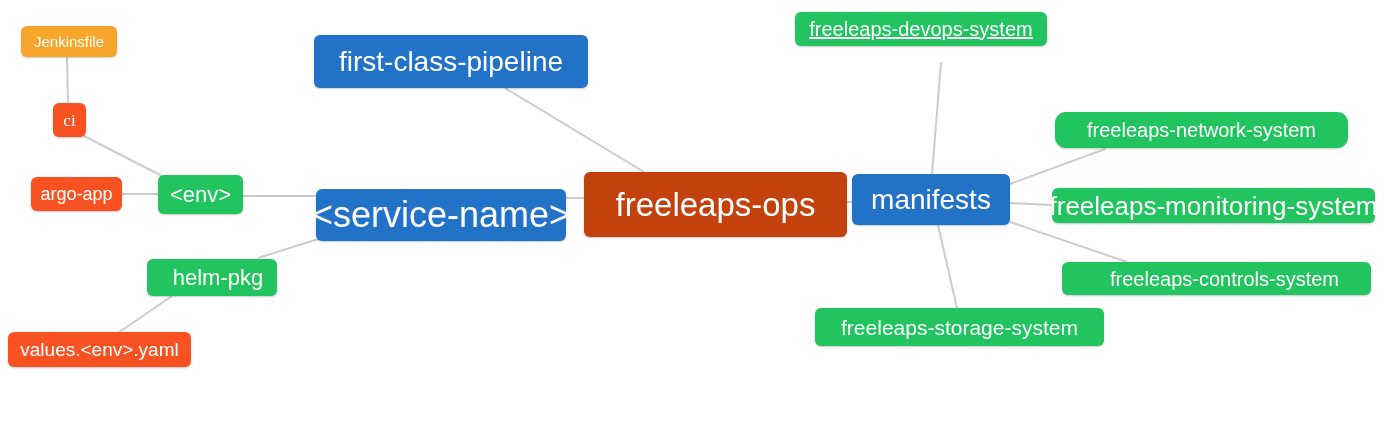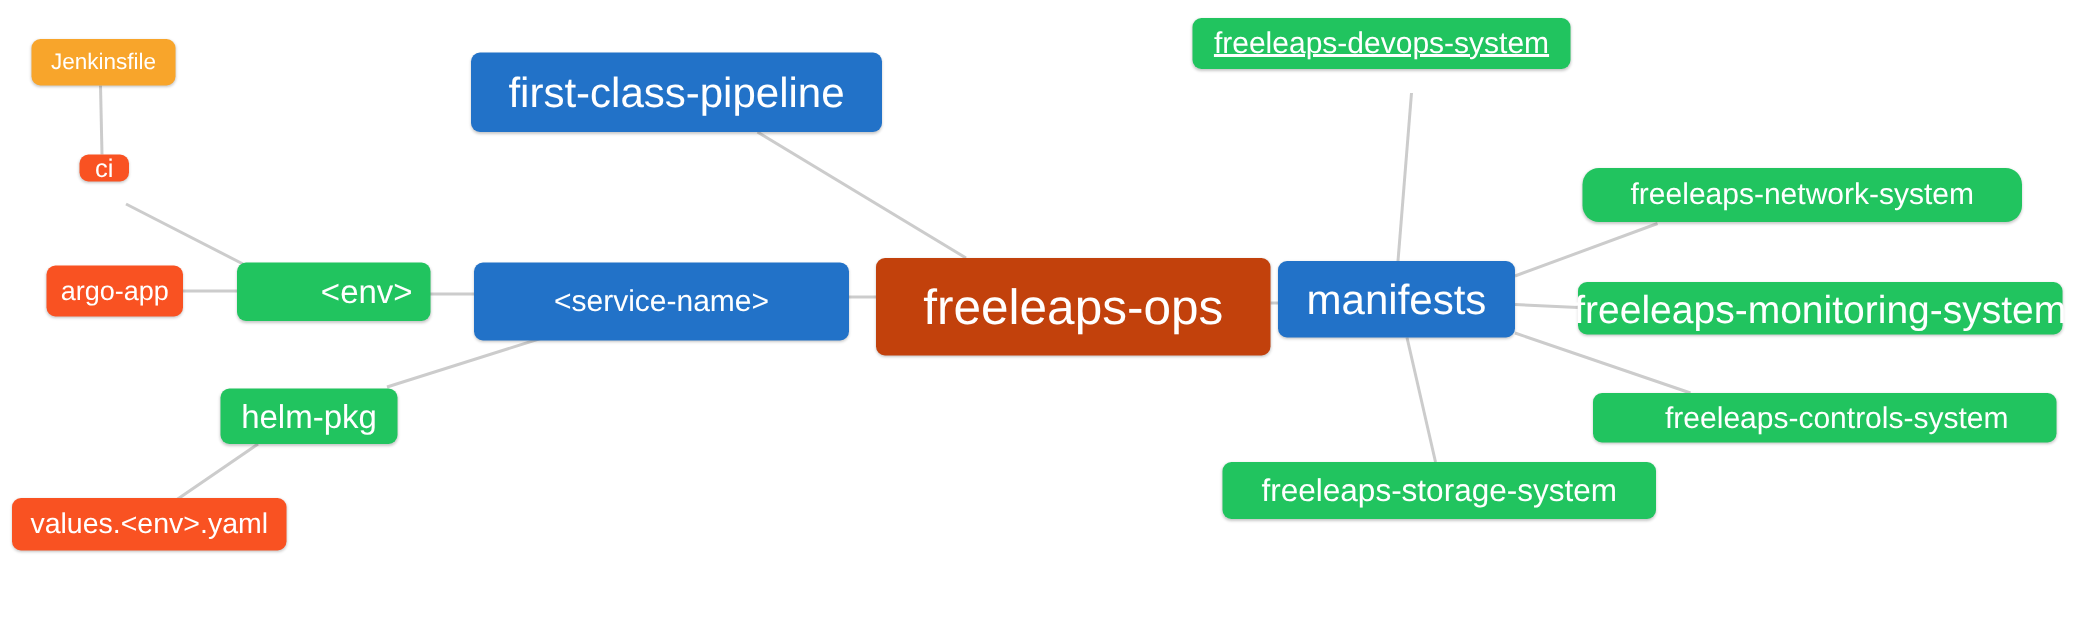--- a/index.html
+++ b/index.html
@@ -25,27 +25,27 @@
     cursor: pointer;
     line-height: 1;
   }
   .bg-blue   { background: #2272c8; }
   .bg-green  { background: #21c45f; }
   .bg-orange { background: #f8a52b; }
   .bg-red    { background: #f95222; }
   .bg-dark   { background: #c2410c; }
 
   #n-jenkinsfile { left: 21px;   top: 26px;  width: 96px;  height: 31px; font-size: 15px; }
-  #n-ci          { left: 53px;   top: 103px; width: 33px;  height: 18px; font-size: 17px; }
+  #n-ci          { left: 53px;   top: 103px; width: 33px;  height: 34px; font-size: 17px; font-family: Liberation Serif, serif; }
   #n-argo        { left: 31px;   top: 177px; width: 91px;  height: 34px; font-size: 18px; }
-  #n-env         { left: 158px;  top: 175px; width: 85px;  height: 39px; font-size: 22px; padding-left: 44px; }
-  #n-helm        { left: 147px;  top: 259px; width: 118px; height: 37px; font-size: 22px; }
+  #n-env         { left: 158px;  top: 175px; width: 85px;  height: 39px; font-size: 22px; }
+  #n-helm        { left: 147px;  top: 259px; width: 118px; height: 37px; font-size: 22px; padding-left: 12px; }
   #n-values      { left: 8px;    top: 332px; width: 183px; height: 35px; font-size: 19px; }
   #n-fcp         { left: 314px;  top: 35px;  width: 274px; height: 53px; font-size: 28px; }
-  #n-service     { left: 316px;  top: 175px; width: 250px; height: 52px; font-size: 20px; }
+  #n-service     { left: 316px;  top: 189px; width: 250px; height: 52px; font-size: 36px; }
   #n-ops         { left: 584px;  top: 172px; width: 263px; height: 65px; font-size: 33px; }
   #n-manifests   { left: 852px;  top: 174px; width: 158px; height: 51px; font-size: 28px; }
   #n-devops      { left: 795px;  top: 12px;  width: 252px; height: 34px; font-size: 20px; text-decoration: underline; }
   #n-network     { left: 1055px; top: 112px; width: 293px; height: 36px; font-size: 20px; border-radius: 11px; }
   #n-monitoring  { left: 1052px; top: 188px; width: 323px; height: 35px; font-size: 26px; }
   #n-controls    { left: 1062px; top: 262px; width: 293px; height: 33px; font-size: 20px; padding-left: 16px; }
   #n-storage     { left: 815px;  top: 308px; width: 289px; height: 38px; font-size: 21px; }
 </style>
 </head>
 <body>

